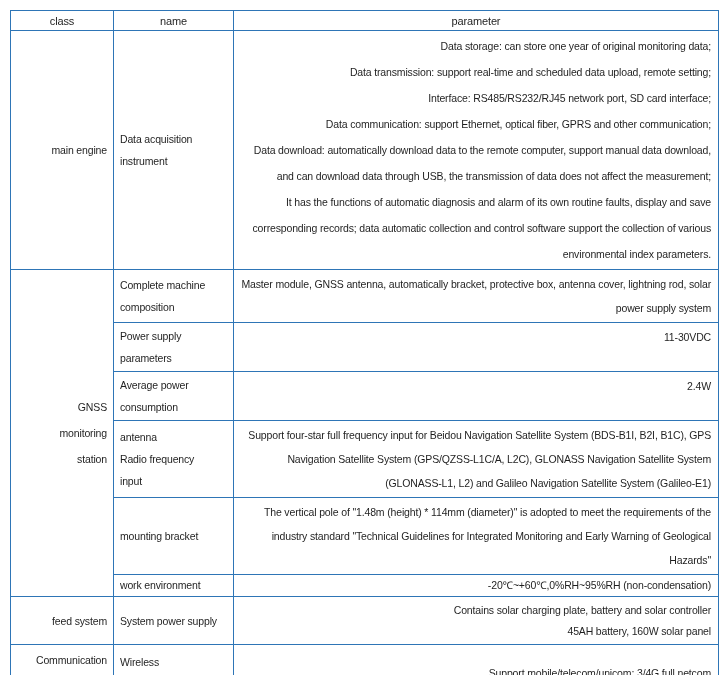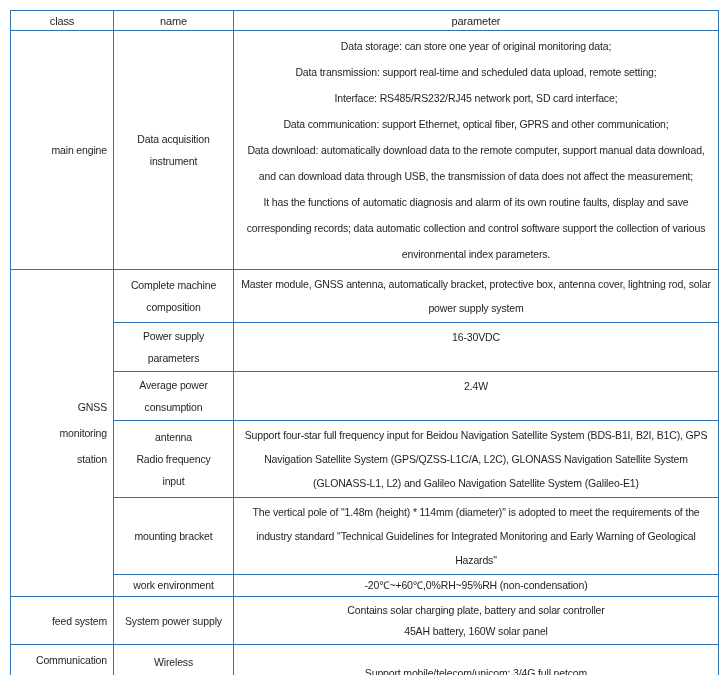--- a/index.html
+++ b/index.html
@@ -31,27 +31,27 @@
     vertical-align: middle;
     font-size: 11px;
   }
   td.c-class {
     text-align: right;
     vertical-align: middle;
     white-space: pre-line;
     line-height: 26px;
   }
   td.c-name {
-    text-align: center;
+    text-align: left;
     vertical-align: middle;
     white-space: pre-line;
     line-height: 22px;
   }
   td.c-param {
-    text-align: center;
+    text-align: right;
     vertical-align: top;
     line-height: 24px;
     padding: 2px 7px;
   }
   td.c-param p { margin: 0; }
   td.c-param.v-mid { vertical-align: middle; }
 
   tr.r-main   td.c-param { line-height: 26px; }
   tr.r-main   td { height: 229px; }
   tr.r-comp   td { height: 44px; }
@@ -105,21 +105,21 @@
         <td class="c-name">Complete machine
 composition</td>
         <td class="c-param">
           <p>Master module, GNSS antenna, automatically bracket, protective box, antenna cover, lightning rod, solar power supply system</p>
         </td>
       </tr>
       <tr class="r-power">
         <td class="c-name">Power supply
 parameters</td>
         <td class="c-param">
-          <p>16-30VDC</p>
+          <p>11-30VDC</p>
         </td>
       </tr>
       <tr class="r-avg">
         <td class="c-name">Average power
 consumption</td>
         <td class="c-param">
           <p>2.4W</p>
         </td>
       </tr>
       <tr class="r-rf">

